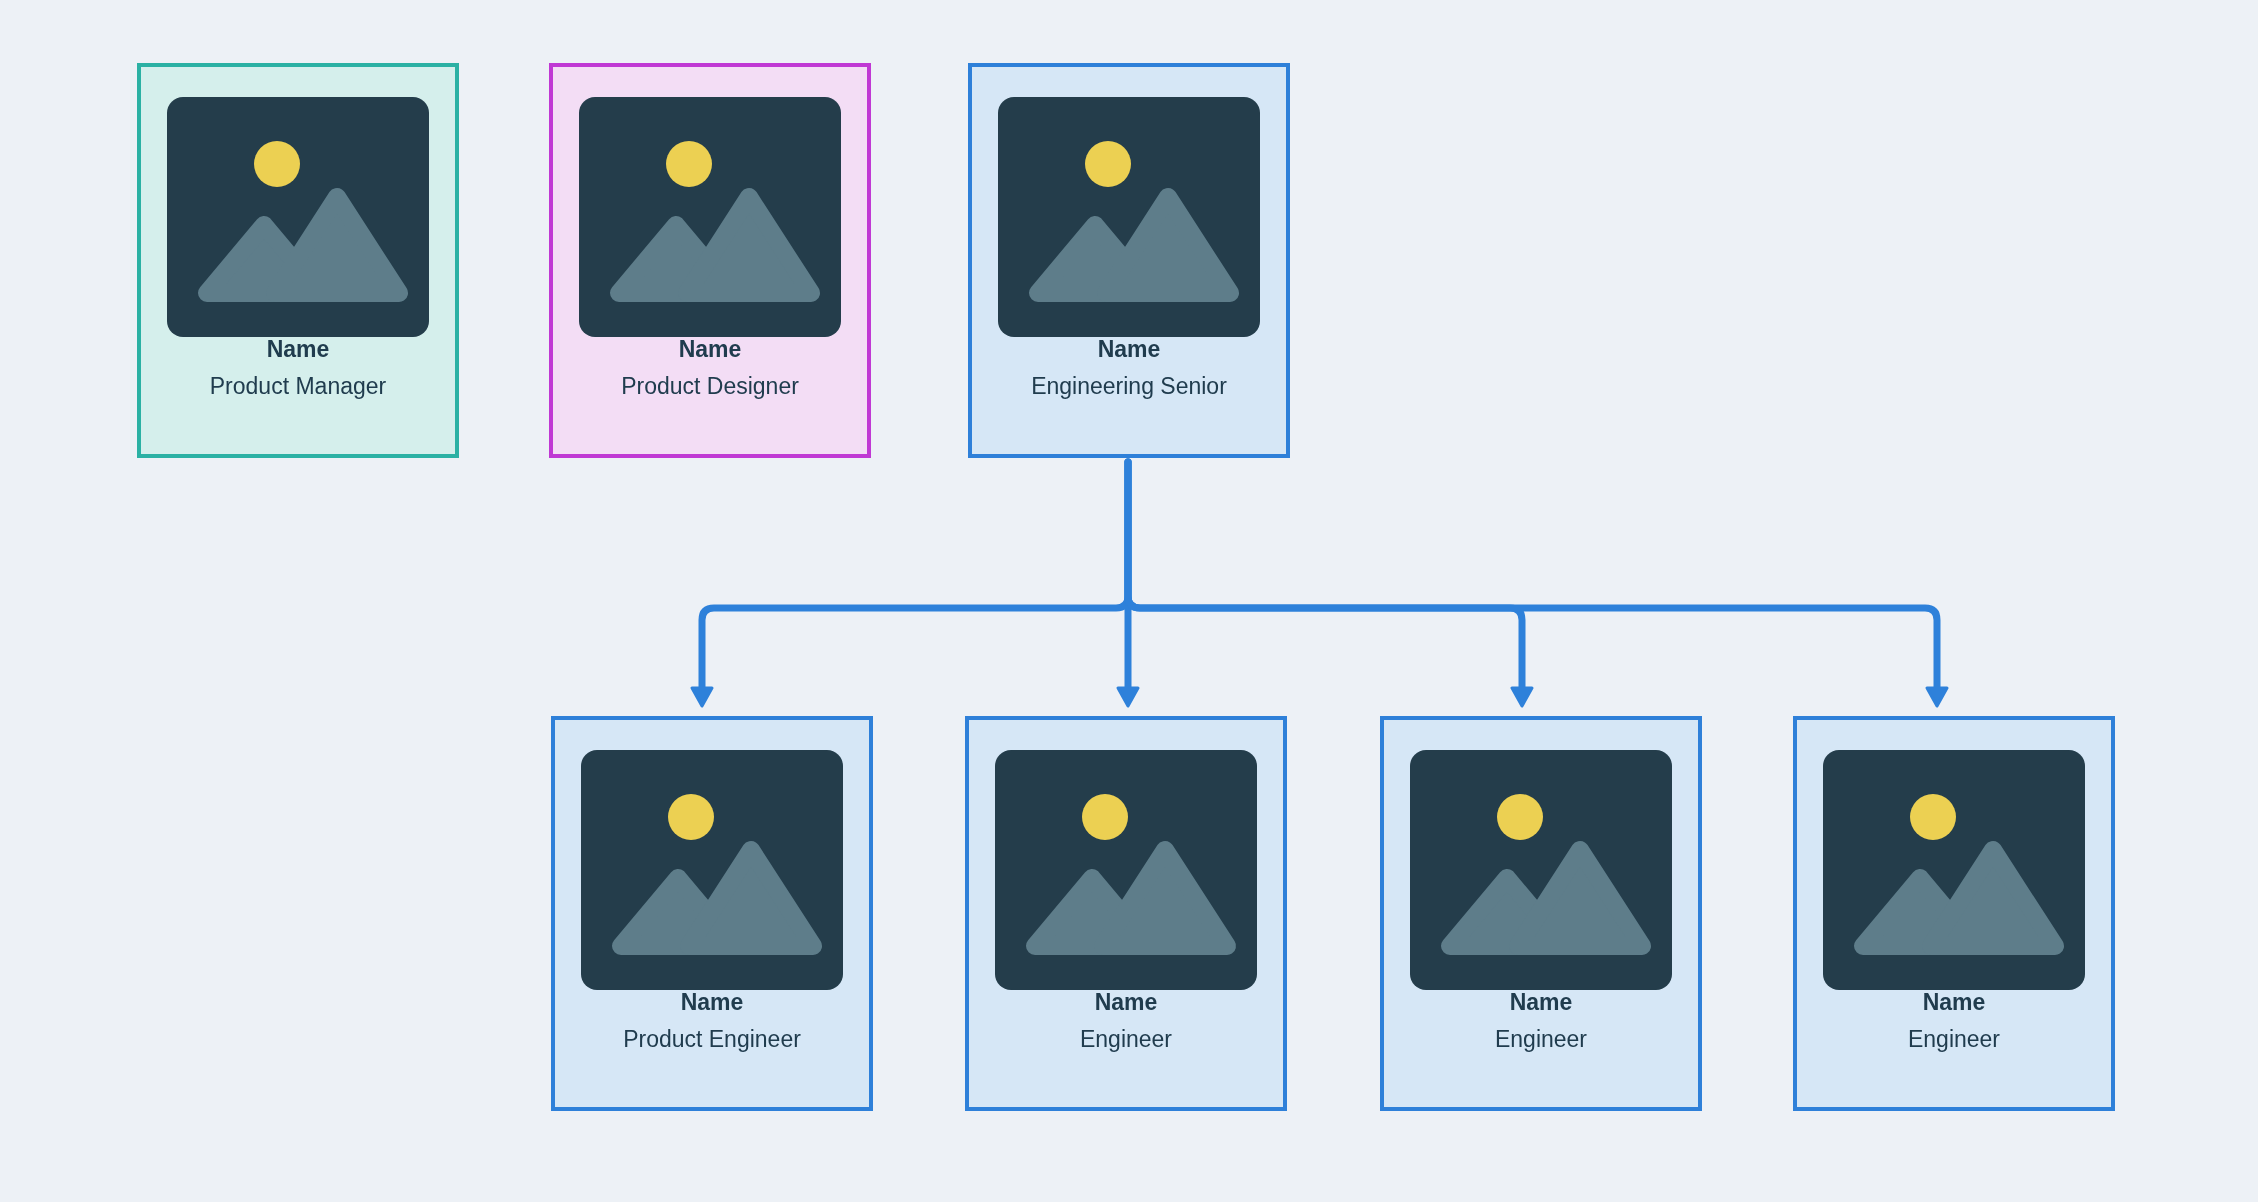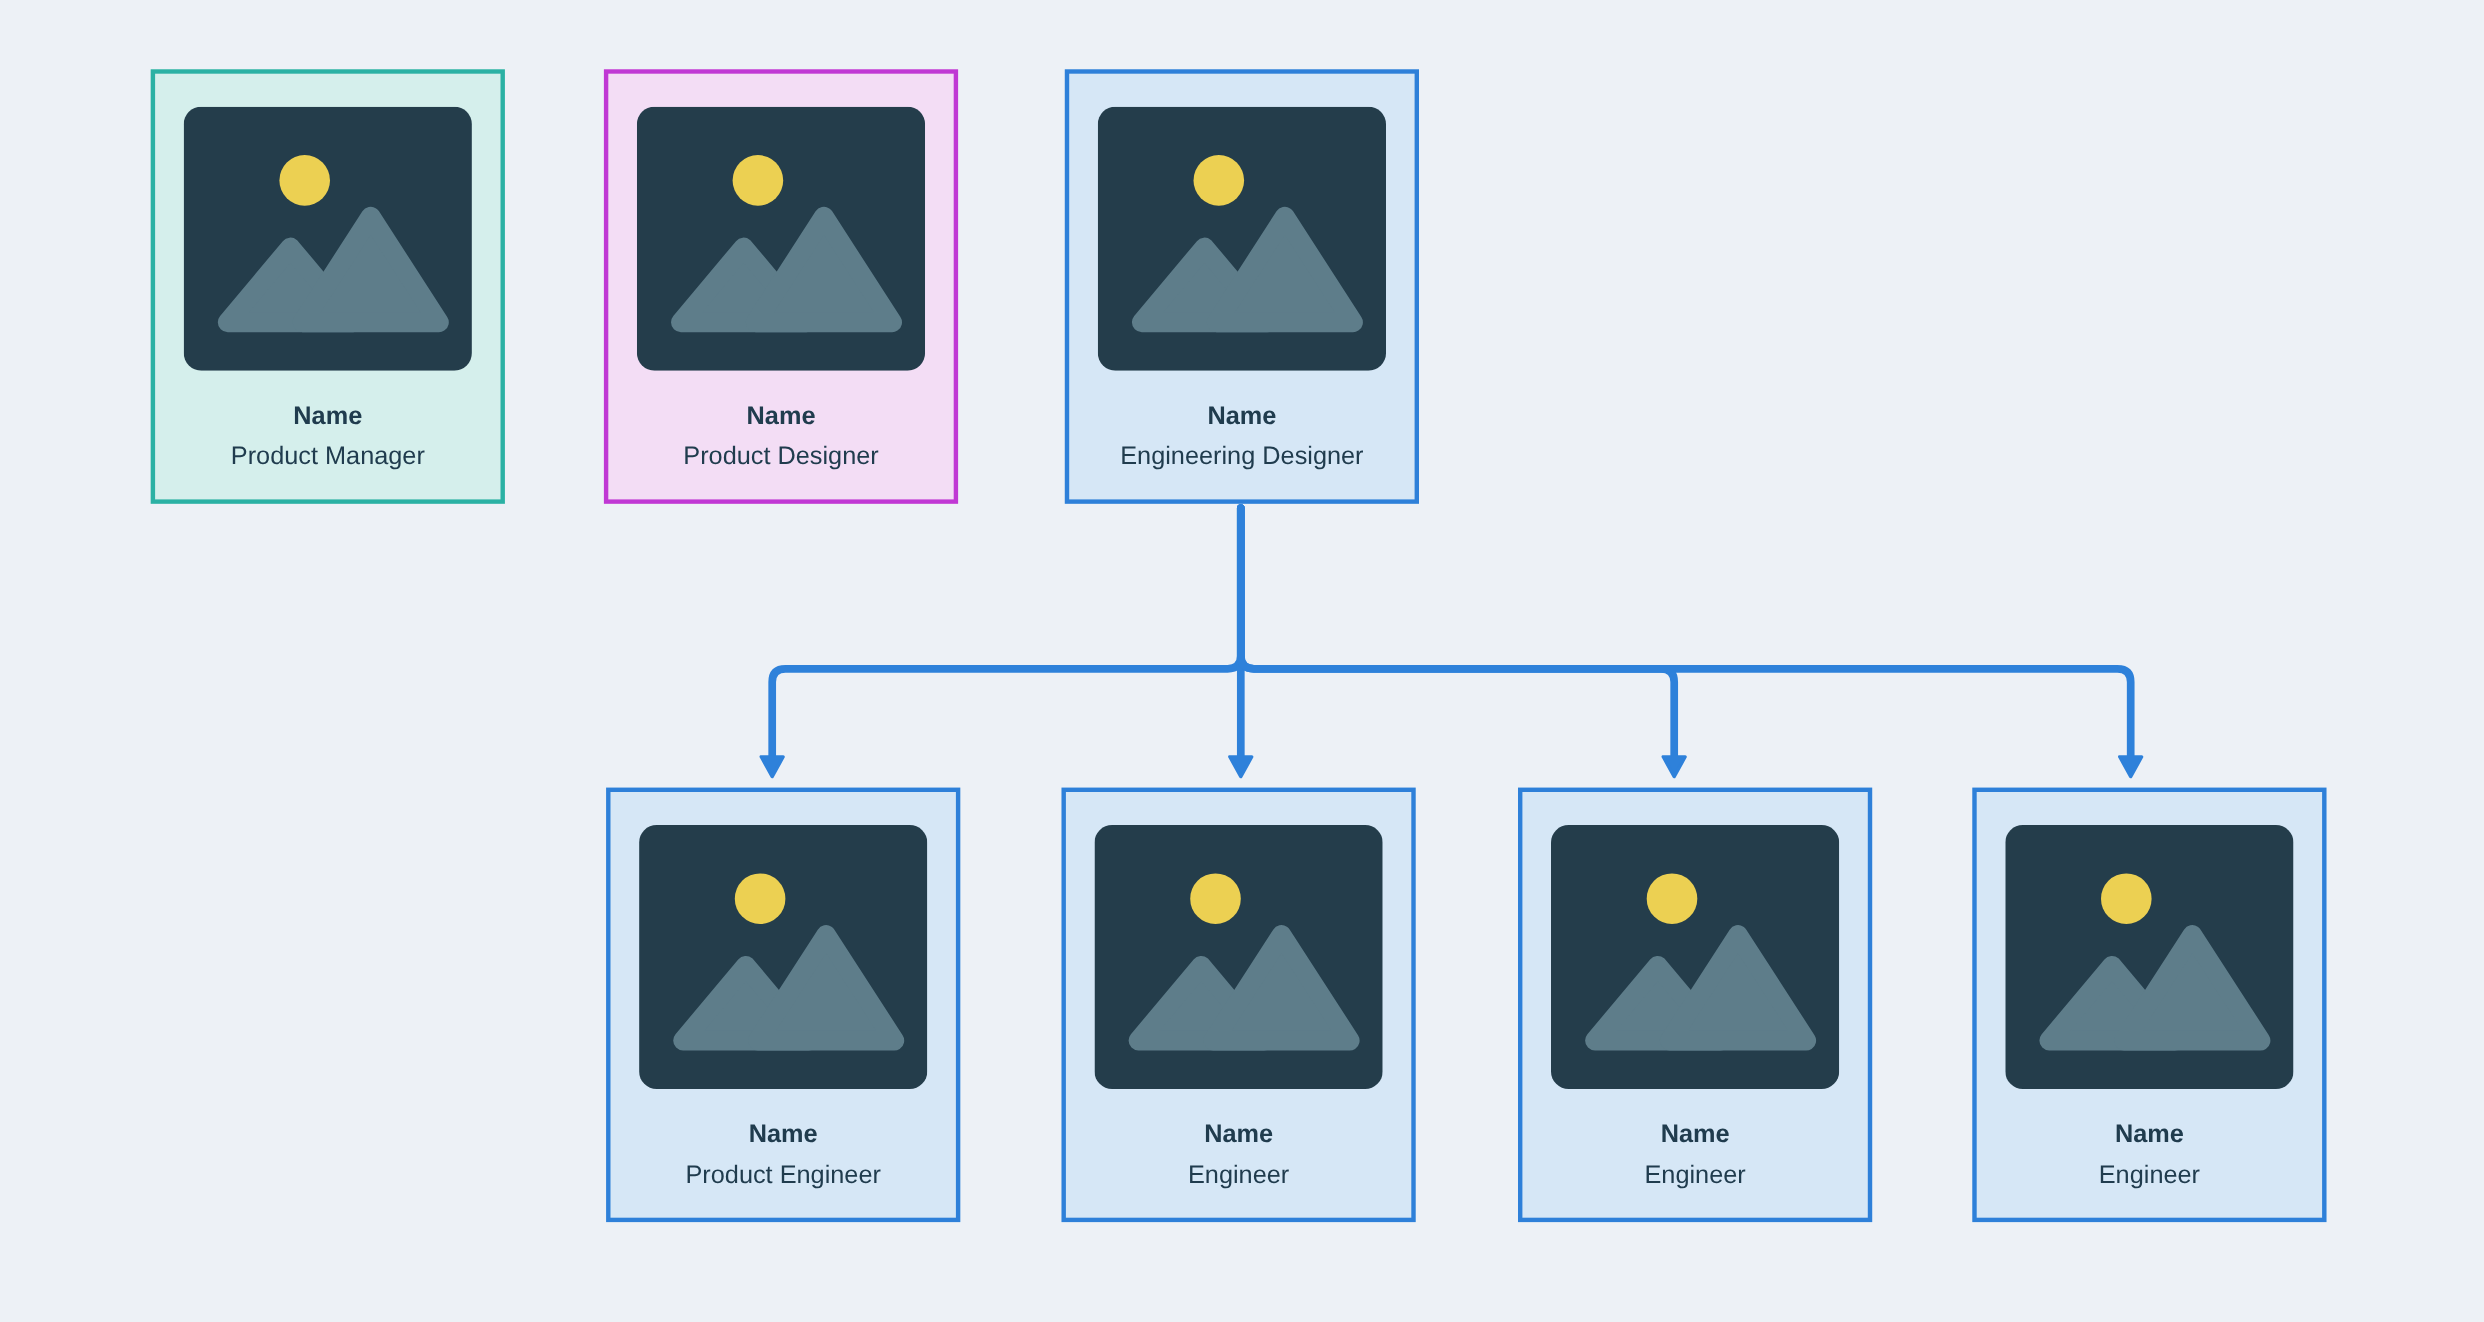--- a/index.html
+++ b/index.html
@@ -41,21 +41,20 @@
   .pos-3{left:968px;top:63px;}
   .pos-4{left:551px;top:716px;}
   .pos-5{left:965px;top:716px;}
   .pos-6{left:1380px;top:716px;}
   .pos-7{left:1793px;top:716px;}
   .thumb{
     width:262px;height:240px;
     display:block;
   }
   .member-name{
-    margin-top:28px;
     font-size:23px;font-weight:bold;
     line-height:1.1;
   }
   .member-role{
     margin-top:12px;
     font-size:23px;font-weight:normal;
     line-height:1.1;
     text-align:center;
   }
 </style>
@@ -108,21 +107,21 @@
   <div class="card card--blue pos-3">
     <svg class="thumb" viewBox="0 0 262 240">
       <rect x="0" y="0" width="262" height="240" rx="16" fill="var(--image-bg)"></rect>
       <circle cx="110" cy="67" r="23" fill="var(--sun)"></circle>
       <g fill="var(--mountain)" stroke="var(--mountain)" stroke-width="18" stroke-linejoin="round">
         <polygon points="40,196 97,128 154,196"></polygon>
         <polygon points="108,196 170,100 232,196"></polygon>
       </g>
     </svg>
     <div class="member-name">Name</div>
-    <div class="member-role">Engineering Designer</div>
+    <div class="member-role">Engineering Senior</div>
   </div>
 
   <div class="card card--blue pos-4">
     <svg class="thumb" viewBox="0 0 262 240">
       <rect x="0" y="0" width="262" height="240" rx="16" fill="var(--image-bg)"></rect>
       <circle cx="110" cy="67" r="23" fill="var(--sun)"></circle>
       <g fill="var(--mountain)" stroke="var(--mountain)" stroke-width="18" stroke-linejoin="round">
         <polygon points="40,196 97,128 154,196"></polygon>
         <polygon points="108,196 170,100 232,196"></polygon>
       </g>

